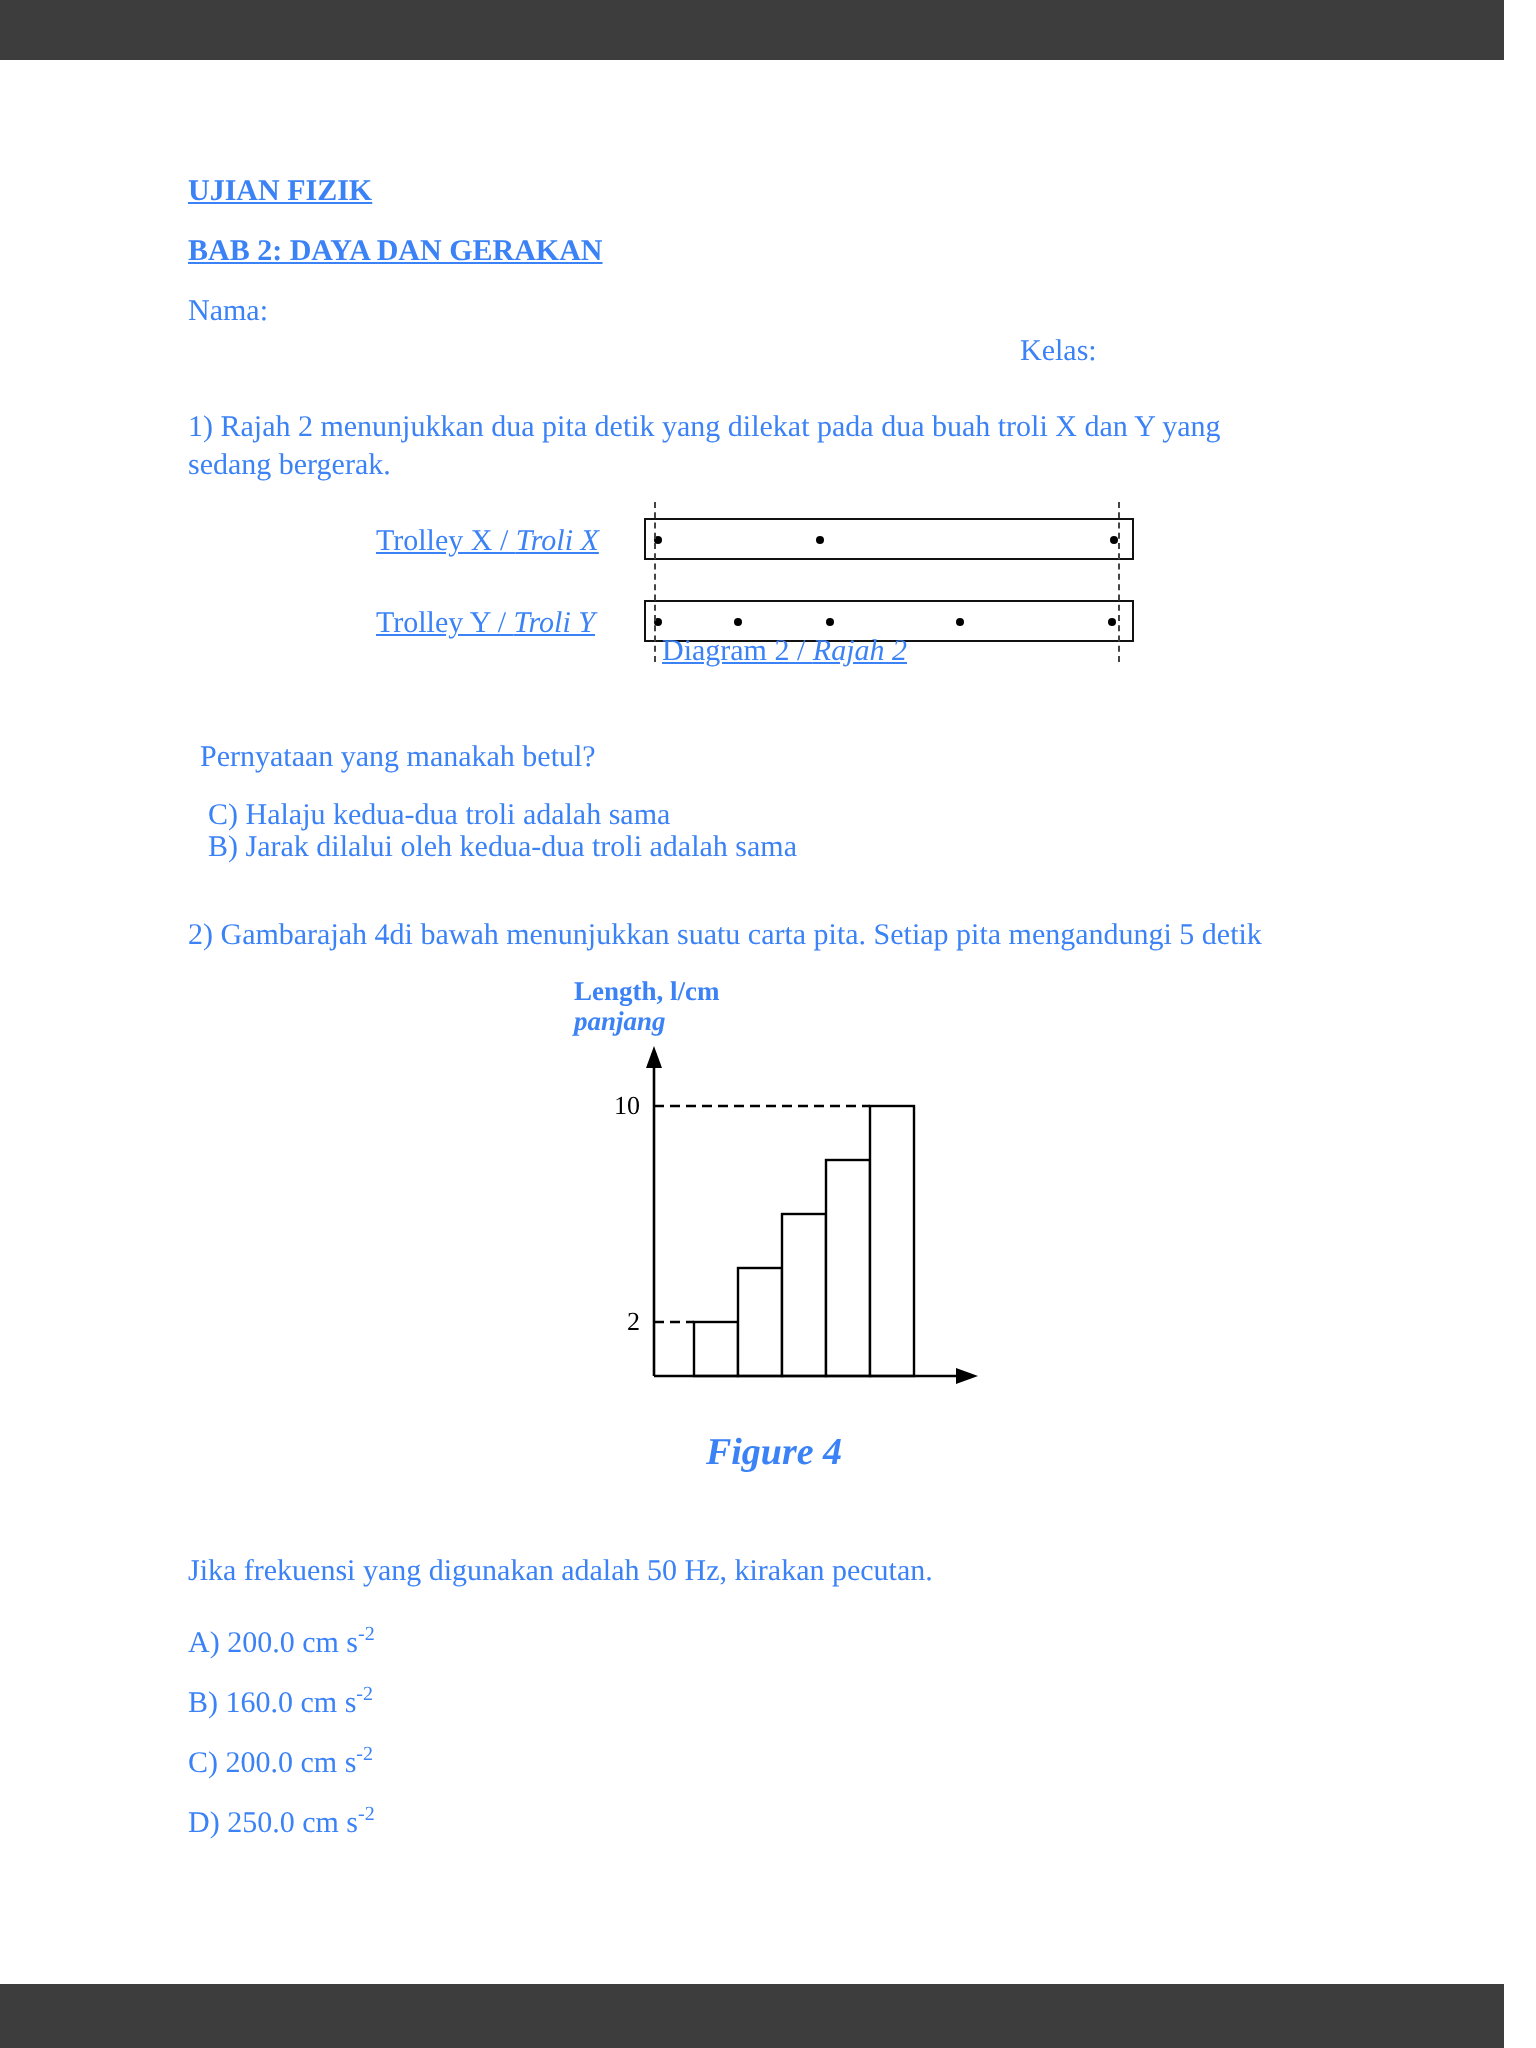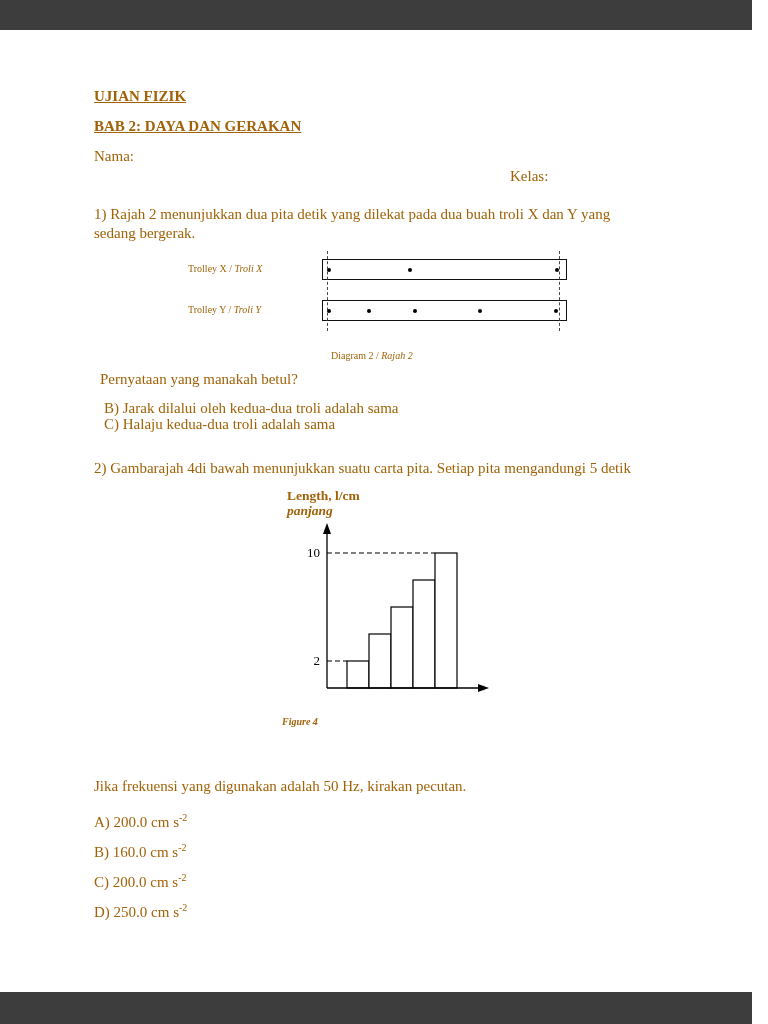--- a/index.html
+++ b/index.html
@@ -1,43 +1,43 @@
 <!DOCTYPE html>
 <html><head>
 <meta charset="utf-8">
 <style>
   * { margin:0; padding:0; box-sizing:border-box; }
   html,body { background:#ffffff; }
   .canvas {
     position:relative; width:752px; height:1024px; background:#ffffff;
-    font-family:"Liberation Serif", serif; color:#a16207; overflow:hidden;
+    font-family:"Liberation Serif", serif; color:#3b82f6; overflow:hidden;
   }
   .abs { position:absolute; }
   .viewer-bar { position:absolute; left:0; width:768px; background:#3d3d3d; }
   .top-bar { top:0; height:30px; }
   .bottom-bar { top:992px; height:32px; }
   .t { font-size:15px; line-height:1.25; }
   .b { font-weight:bold; }
   .u { text-decoration:underline; }
   .i { font-style:italic; }
-  .small { font-size:10px; }
+  .small { font-size:15px;text-decoration:underline; }
   .tape {
     position:absolute; width:245px; height:21px;
     border:1.5px solid #111; background:#fff;
   }
   .dot {
     position:absolute; width:4px; height:4px; border-radius:50%;
     background:#000; top:50%; margin-top:-2px; transform:translateX(-50%);
   }
   .dash-v { position:absolute; width:0; border-left:1px dashed #444; }
   .opt { height:16px; font-size:15px; line-height:16px; }
   .q2opt { font-size:15px; }
   .q2opt sup { font-size:10px; }
   .chart-label { font-size:13.5px; line-height:1.1; font-weight:bold; }
-  .fig-caption { font-size:10px; font-weight:bold; font-style:italic; }
+  .fig-caption { font-size:19px; font-weight:bold; font-style:italic; text-align:center; }
 </style>
 </head>
 <body>
 
 <div class="canvas">
 
   <div class="viewer-bar top-bar"></div>
 
   <div>
 
@@ -66,30 +66,30 @@
           <div class="dot" style="left: 2.4%;"></div>
           <div class="dot" style="left: 18.8%;"></div>
           <div class="dot" style="left: 38%;"></div>
           <div class="dot" style="left: 64.5%;"></div>
           <div class="dot" style="left: 95.9%;"></div>
         </div>
 
       <div class="dash-v" style="left:139px; top:1px; height:80px;"></div>
       <div class="dash-v" style="left:371px; top:1px; height:80px;"></div>
 
-      <div class="abs small" style="left:143px; top:100px;">
+      <div class="abs small" style="left:143px; top:68px;">
         <span>Diagram 2 / </span><span class="i">Rajah 2</span>
       </div>
     </div>
 
     <div class="abs t" style="left:100px; top:370px;">Pernyataan yang manakah betul?</div>
 
     <div class="abs" style="left:104px; top:400px;">
+      <div class="opt">C) Halaju kedua-dua troli adalah sama</div>
       <div class="opt">B) Jarak dilalui oleh kedua-dua troli adalah sama</div>
-      <div class="opt">C) Halaju kedua-dua troli adalah sama</div>
     </div>
 
     <div class="abs t" style="left:94px; top:459px; width:620px;">2) Gambarajah 4di bawah menunjukkan suatu carta pita. Setiap pita mengandungi 5 detik</div>
 
     <div class="abs chart-label" style="left:287px; top:489px;">
       <div>Length, l/cm</div>
       <div class="i">panjang</div>
     </div>
 
     <svg class="abs" style="left:282px; top:520px;" width="210" height="185">

